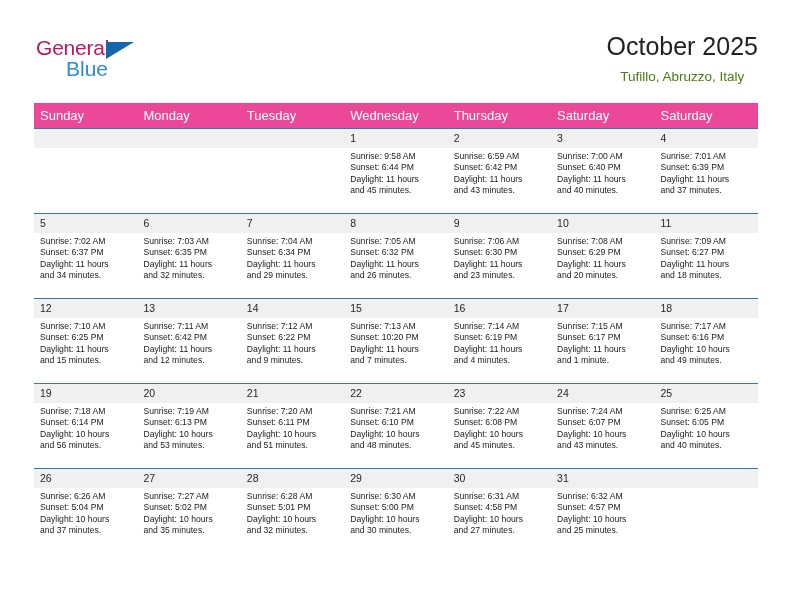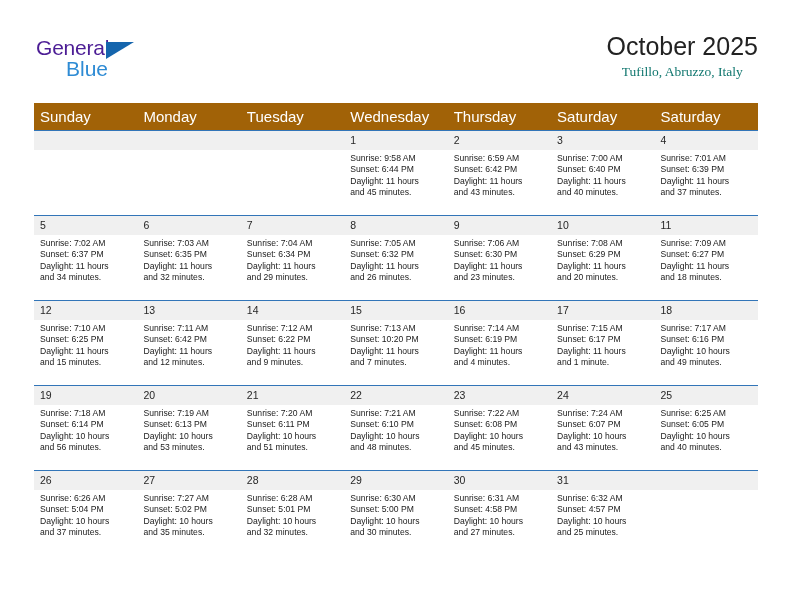--- a/index.html
+++ b/index.html
@@ -34,21 +34,21 @@
     left: 0;
     top: 4px;
     width: 200px;
     height: 60px;
   }
   .logo-general {
     position: absolute;
     left: 2px;
     top: 2px;
     font-size: 21px;
-    color: #4c1d95;
+    color: #be185d;
     letter-spacing: -0.2px;
     font-family: "Liberation Sans", sans-serif;
   }
   .logo-tri {
     position: absolute;
     left: 72px;
     top: 8px;
     width: 0;
     height: 0;
     border-left: 28px solid #1565ad;
@@ -69,39 +69,39 @@
     text-align: center;
   }
   .cal-title {
     font-size: 25px;
     color: #222222;
     line-height: 32px;
     white-space: nowrap;
   }
   .cal-subtitle {
     font-size: 13.5px;
-    color: #0f766e;
+    color: #4d7c0f;
     line-height: 20px;
+    margin-top: 5px;
     white-space: nowrap;
-    font-family: Liberation Serif, serif;
   }
 
   
   .calendar {
     position: absolute;
     left: 34px;
     top: 103px;
     width: 724px;
     border-collapse: collapse;
     table-layout: fixed;
   }
   .calendar th {
-    background: #a16207;
+    background: #ec4899;
     color: #ffffff;
-    font-size: 15px;
+    font-size: 13px;
     font-weight: normal;
     text-align: left;
     padding: 5px 0 5px 6px;
     height: 14px;
     border: none;
   }
   .calendar td {
     vertical-align: top;
     padding: 0;
     border: none;

